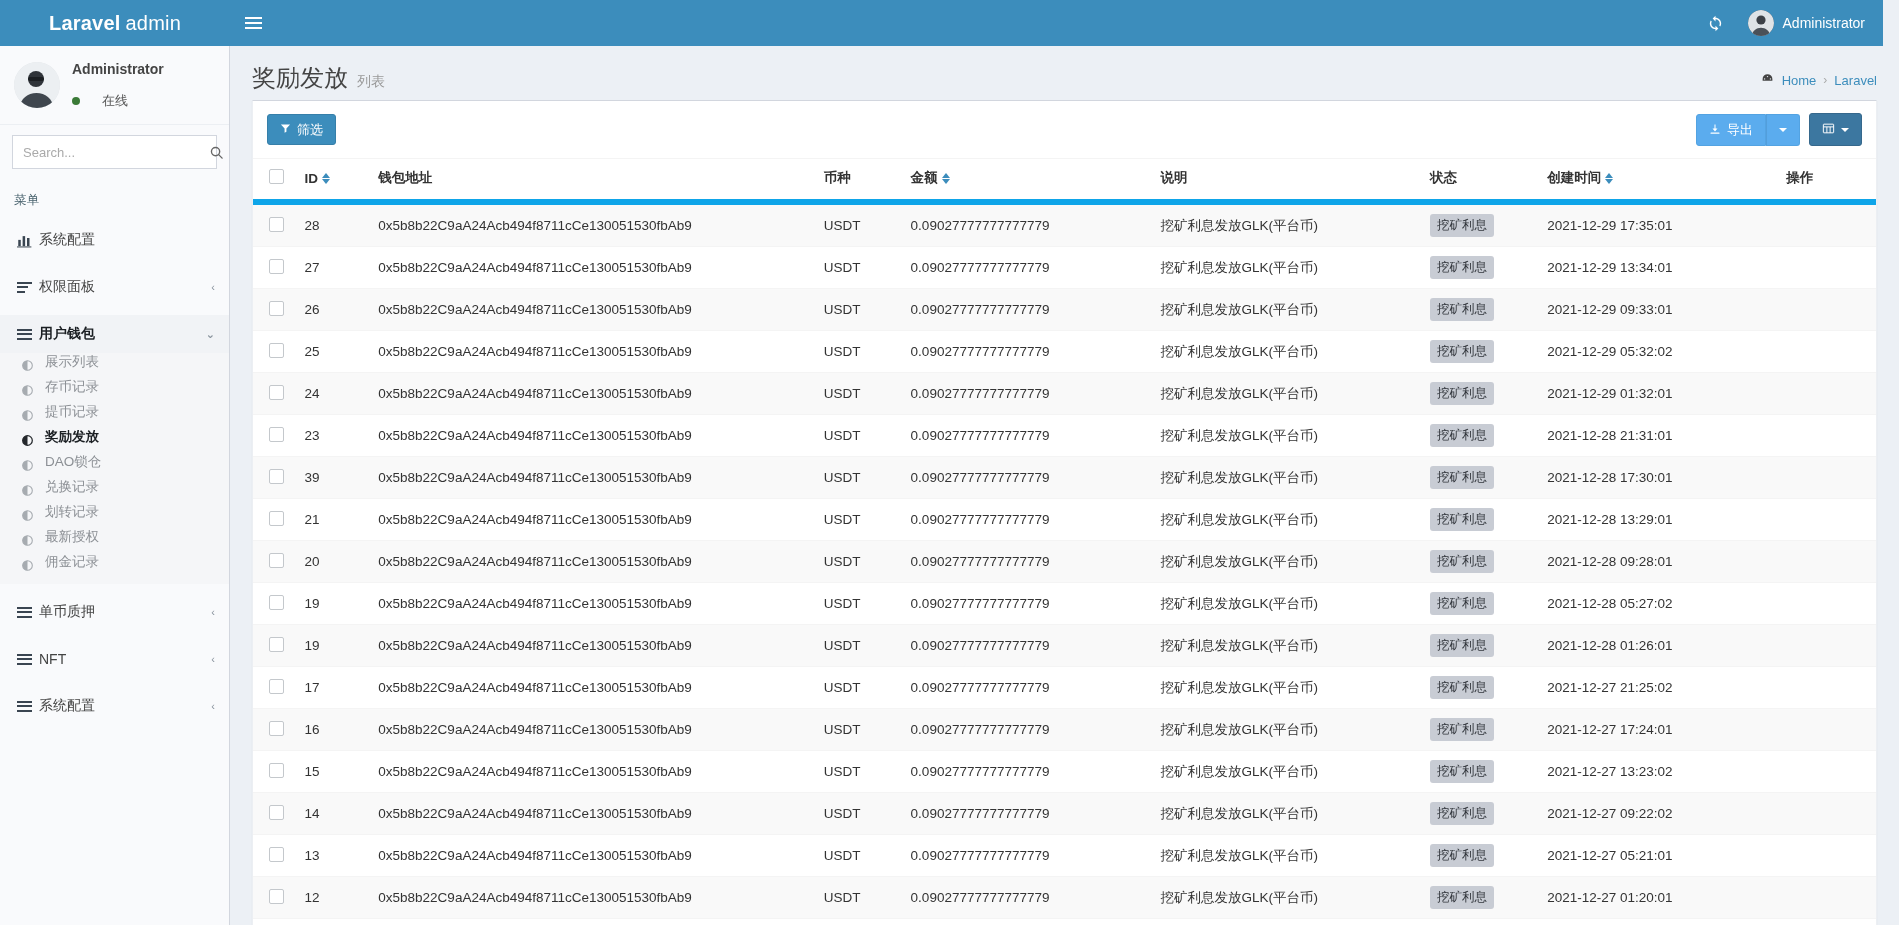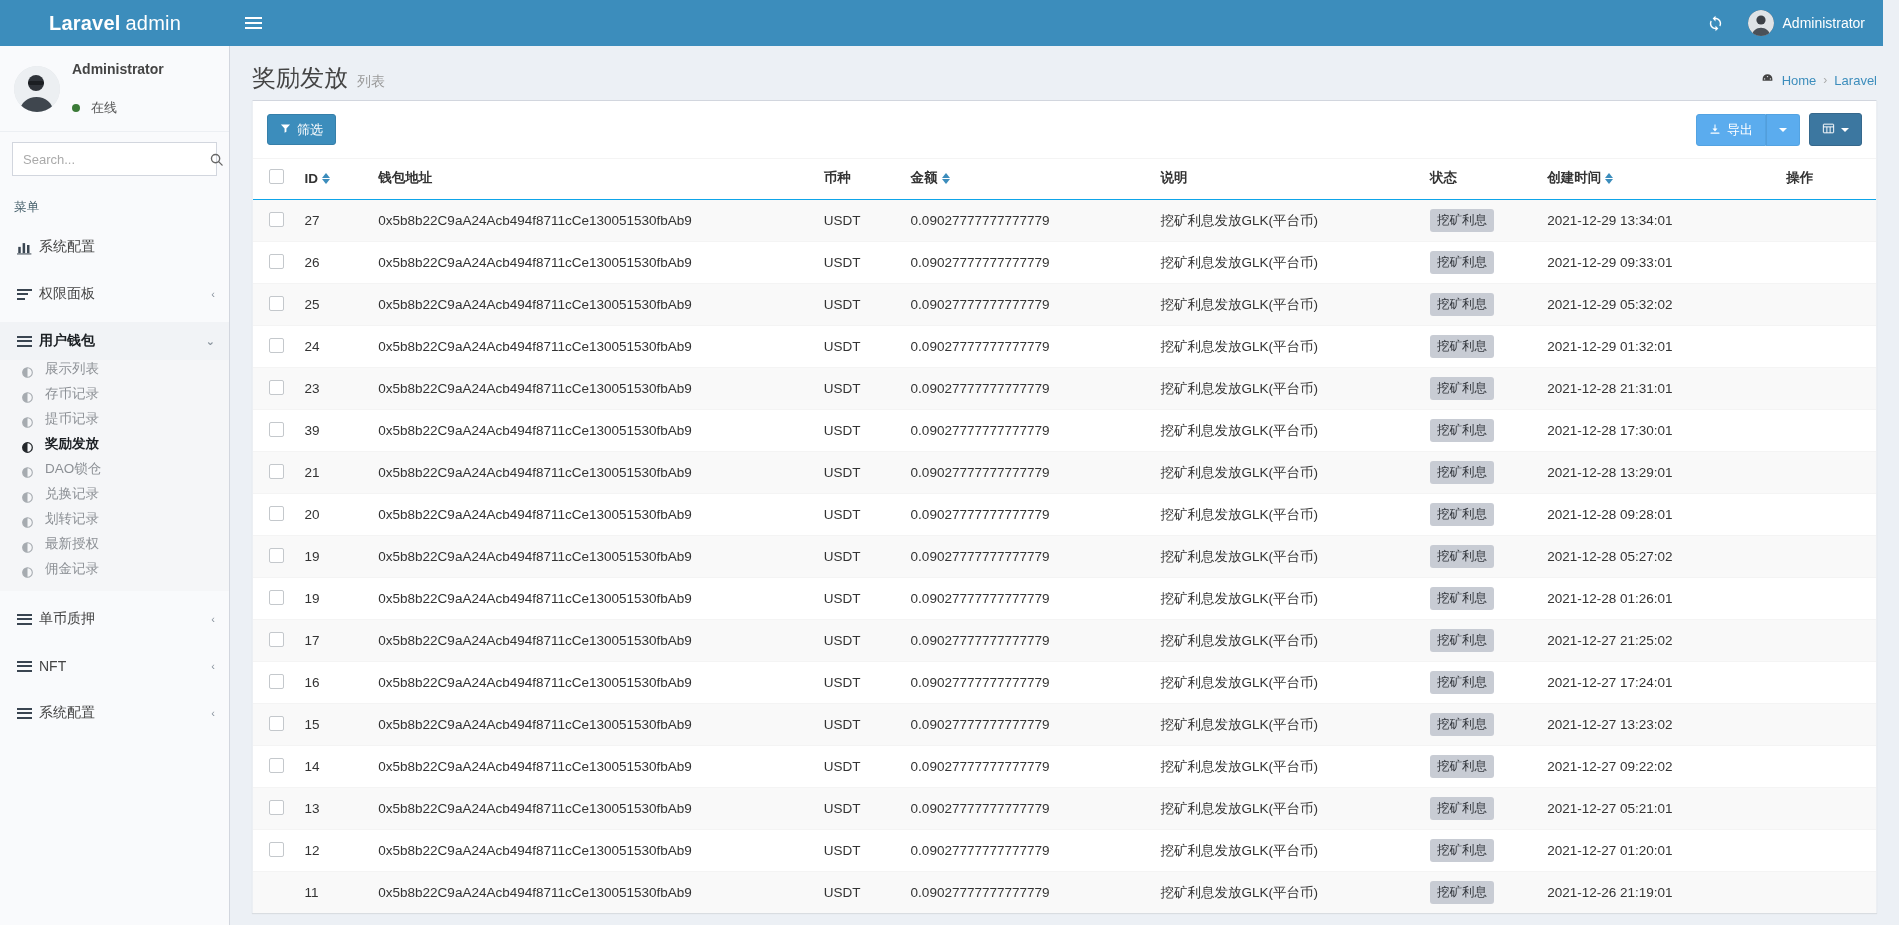--- a/index.html
+++ b/index.html
@@ -73,22 +73,22 @@
     border-bottom: 1px solid #eceff3;
   }
   .avatar-lg {
     width: 46px; height: 46px; border-radius: 50%;
     overflow: hidden; flex: 0 0 46px; background: #e3e6ea;
   }
   .user-panel-info .uname {
     font-size: 14px; color: #444; font-weight: 600; line-height: 18px;
   }
   .user-panel-info .ustatus {
-    font-size: 13px; color: #555; line-height: 18px; margin-top: 21px;
-    display: flex; align-items: center; gap: 11px;
+    font-size: 13px; color: #555; line-height: 18px; margin-top: 14px;
+    display: flex; align-items: center; gap: 22px;
   }
   .dot-online {
     width: 8px; height: 8px; border-radius: 50%; background: #3b7a37;
     display: inline-block;
   }
 
   .sidebar-form {
     margin: 10px 12px 0 12px;
     border: 1px solid #d2d6de;
     background: #fff;
@@ -214,21 +214,21 @@
 
   
   table.grid {
     width: 100%; border-collapse: collapse; table-layout: fixed;
   }
   table.grid thead th {
     text-align: left;
     font-size: 13.5px; font-weight: bold; color: #333;
     padding: 10px 8px 12px 8px;
     border-top: 1px solid #f4f4f4;
-    border-bottom: 1px solid #0ea5e9;
+    border-bottom: 6px solid #0ea5e9;
     white-space: nowrap;
   }
   table.grid tbody td {
     font-size: 13.5px; color: #333;
     padding: 9px 8px;
     border-top: 1px solid #f4f4f4;
     white-space: nowrap; overflow: hidden; text-overflow: ellipsis;
   }
   table.grid tbody tr:nth-child(odd) { background: #f9f9f9; }
 
@@ -599,20 +599,31 @@
               </span>
             </th>
             <th class="col-op">
               <span>操作</span>
             </th>
           </tr>
         </thead>
         <tbody id="grid-body">
             <tr>
               <td class="col-check"><span class="chk"></span></td>
+              <td class="col-id">28</td>
+              <td class="col-addr">0x5b8b22C9aA24Acb494f8711cCe130051530fbAb9</td>
+              <td class="col-coin">USDT</td>
+              <td class="col-amount">0.09027777777777779</td>
+              <td class="col-desc">挖矿利息发放GLK(平台币)</td>
+              <td class="col-status"><span class="label-badge">挖矿利息</span></td>
+              <td class="col-time">2021-12-29 17:35:01</td>
+              <td class="col-op"></td>
+            </tr>
+            <tr>
+              <td class="col-check"><span class="chk"></span></td>
               <td class="col-id">27</td>
               <td class="col-addr">0x5b8b22C9aA24Acb494f8711cCe130051530fbAb9</td>
               <td class="col-coin">USDT</td>
               <td class="col-amount">0.09027777777777779</td>
               <td class="col-desc">挖矿利息发放GLK(平台币)</td>
               <td class="col-status"><span class="label-badge">挖矿利息</span></td>
               <td class="col-time">2021-12-29 13:34:01</td>
               <td class="col-op"></td>
             </tr>
             <tr>

